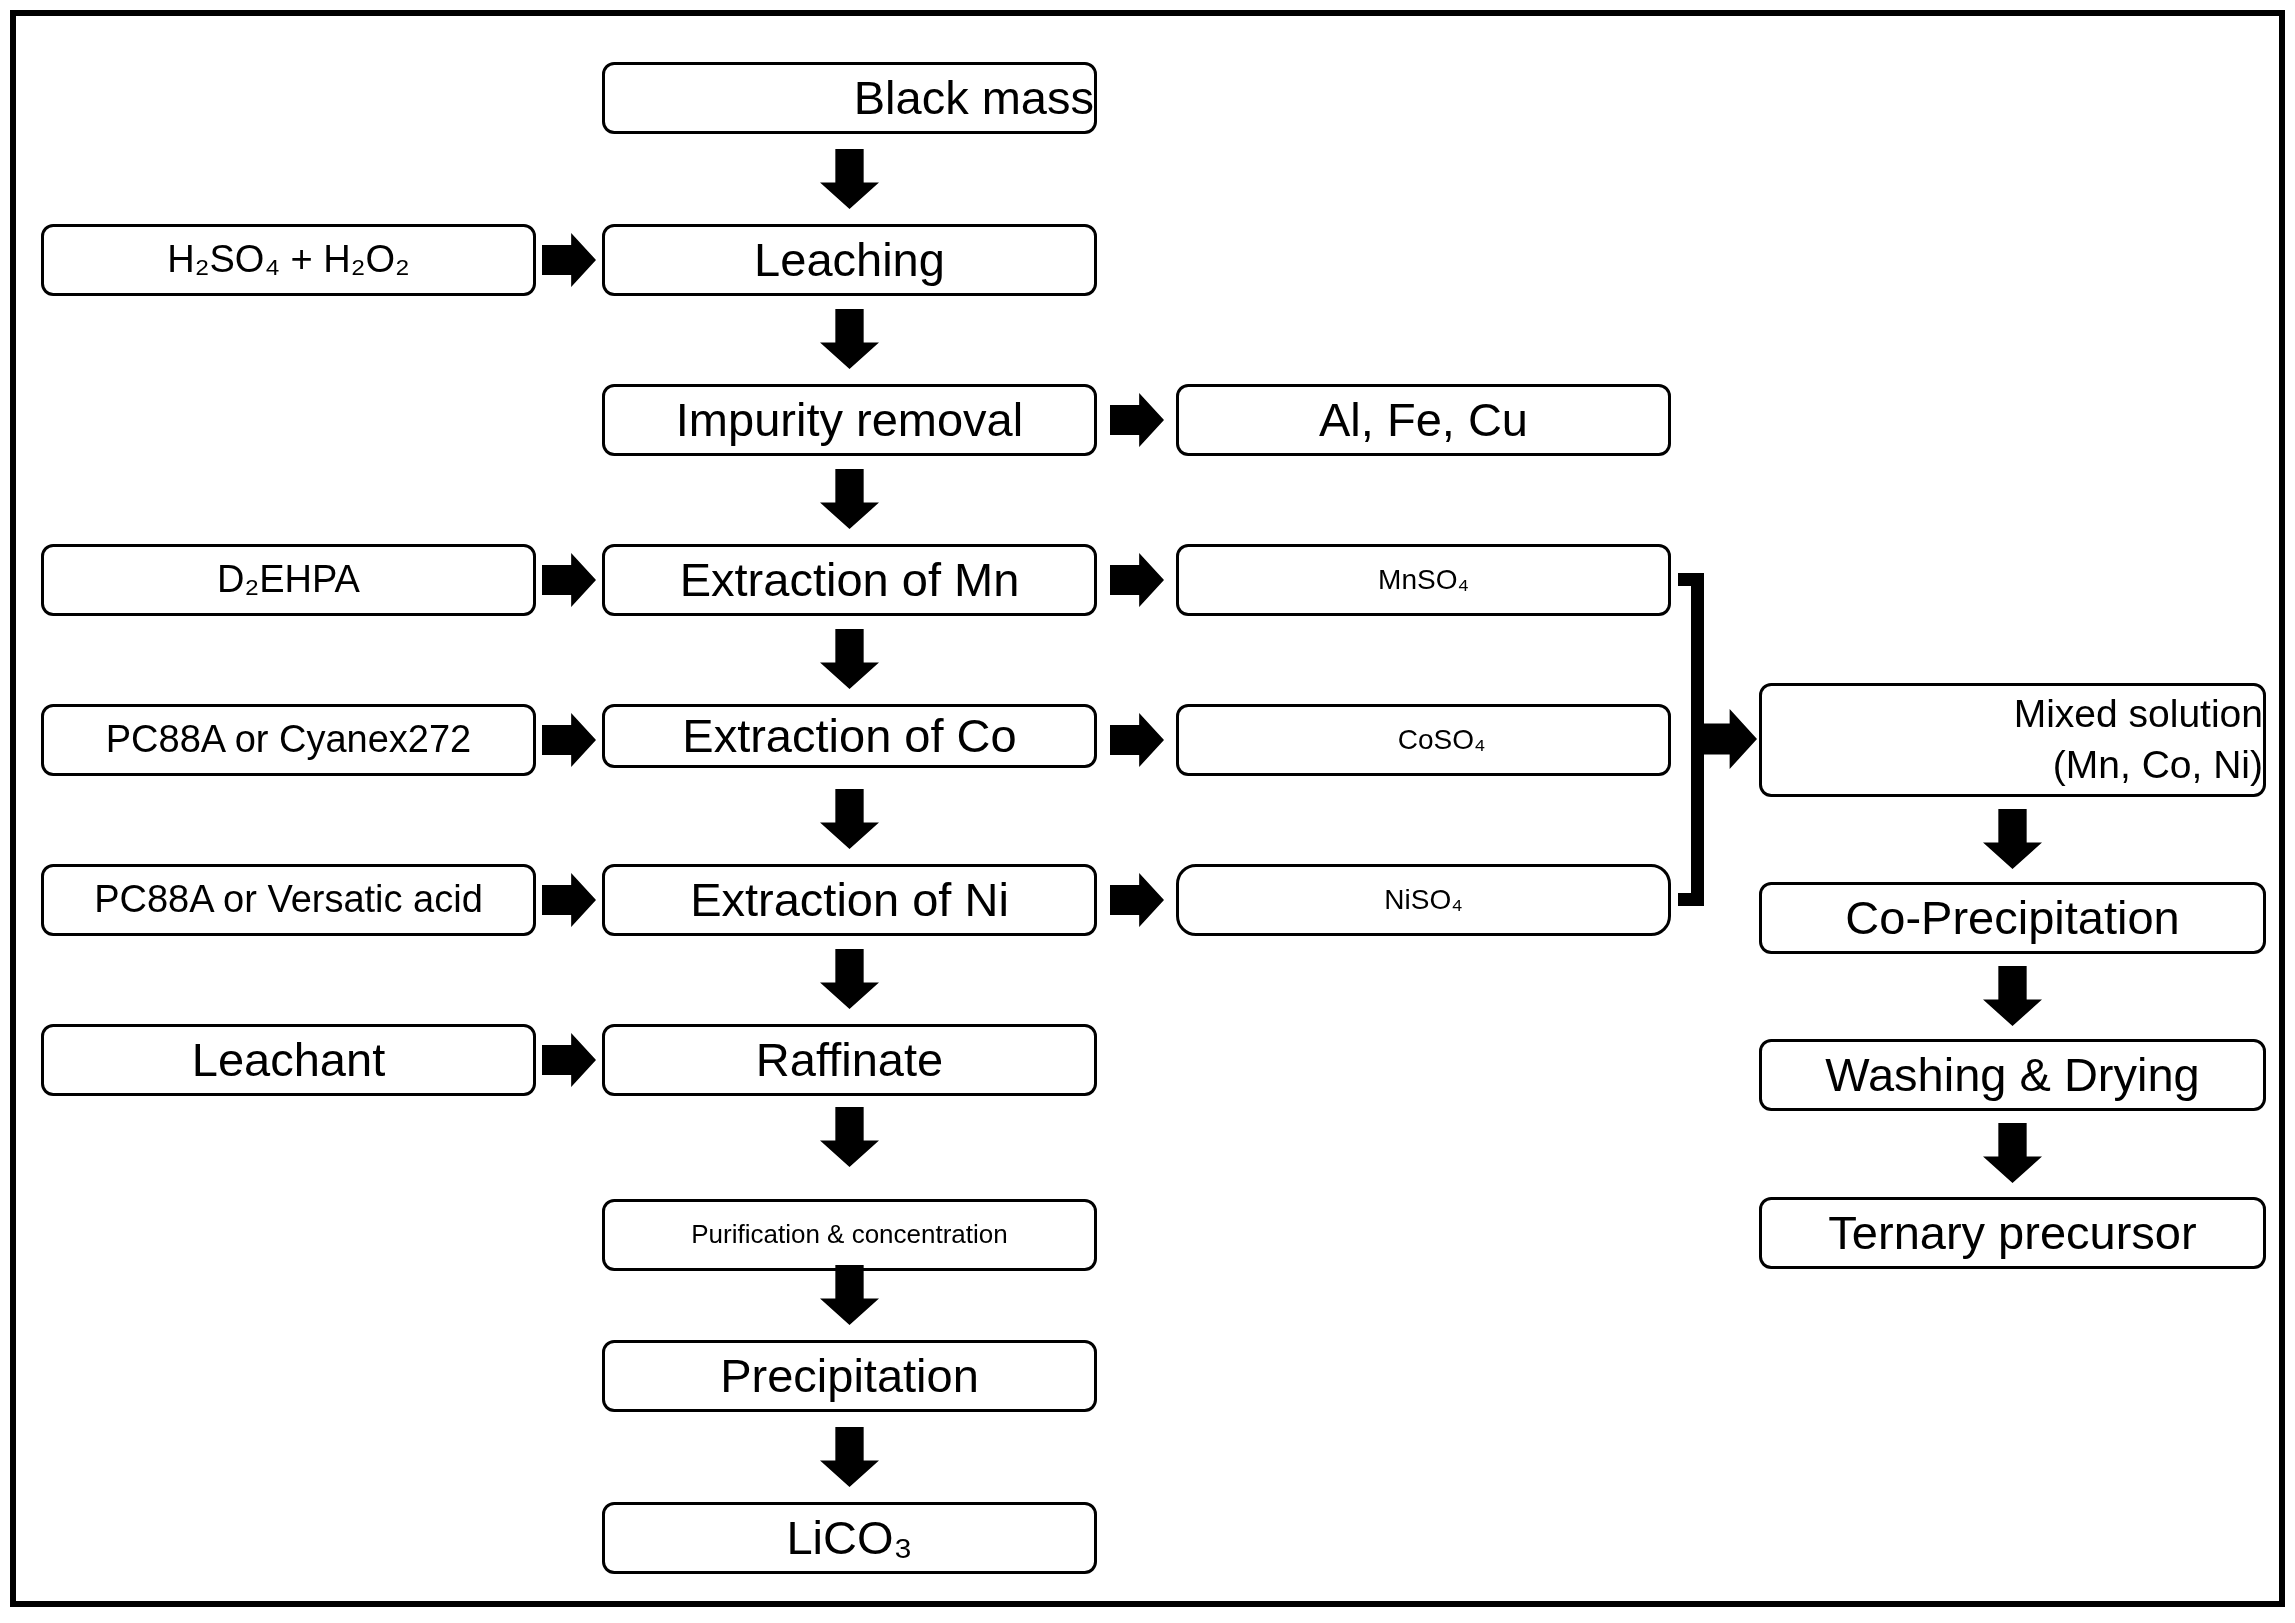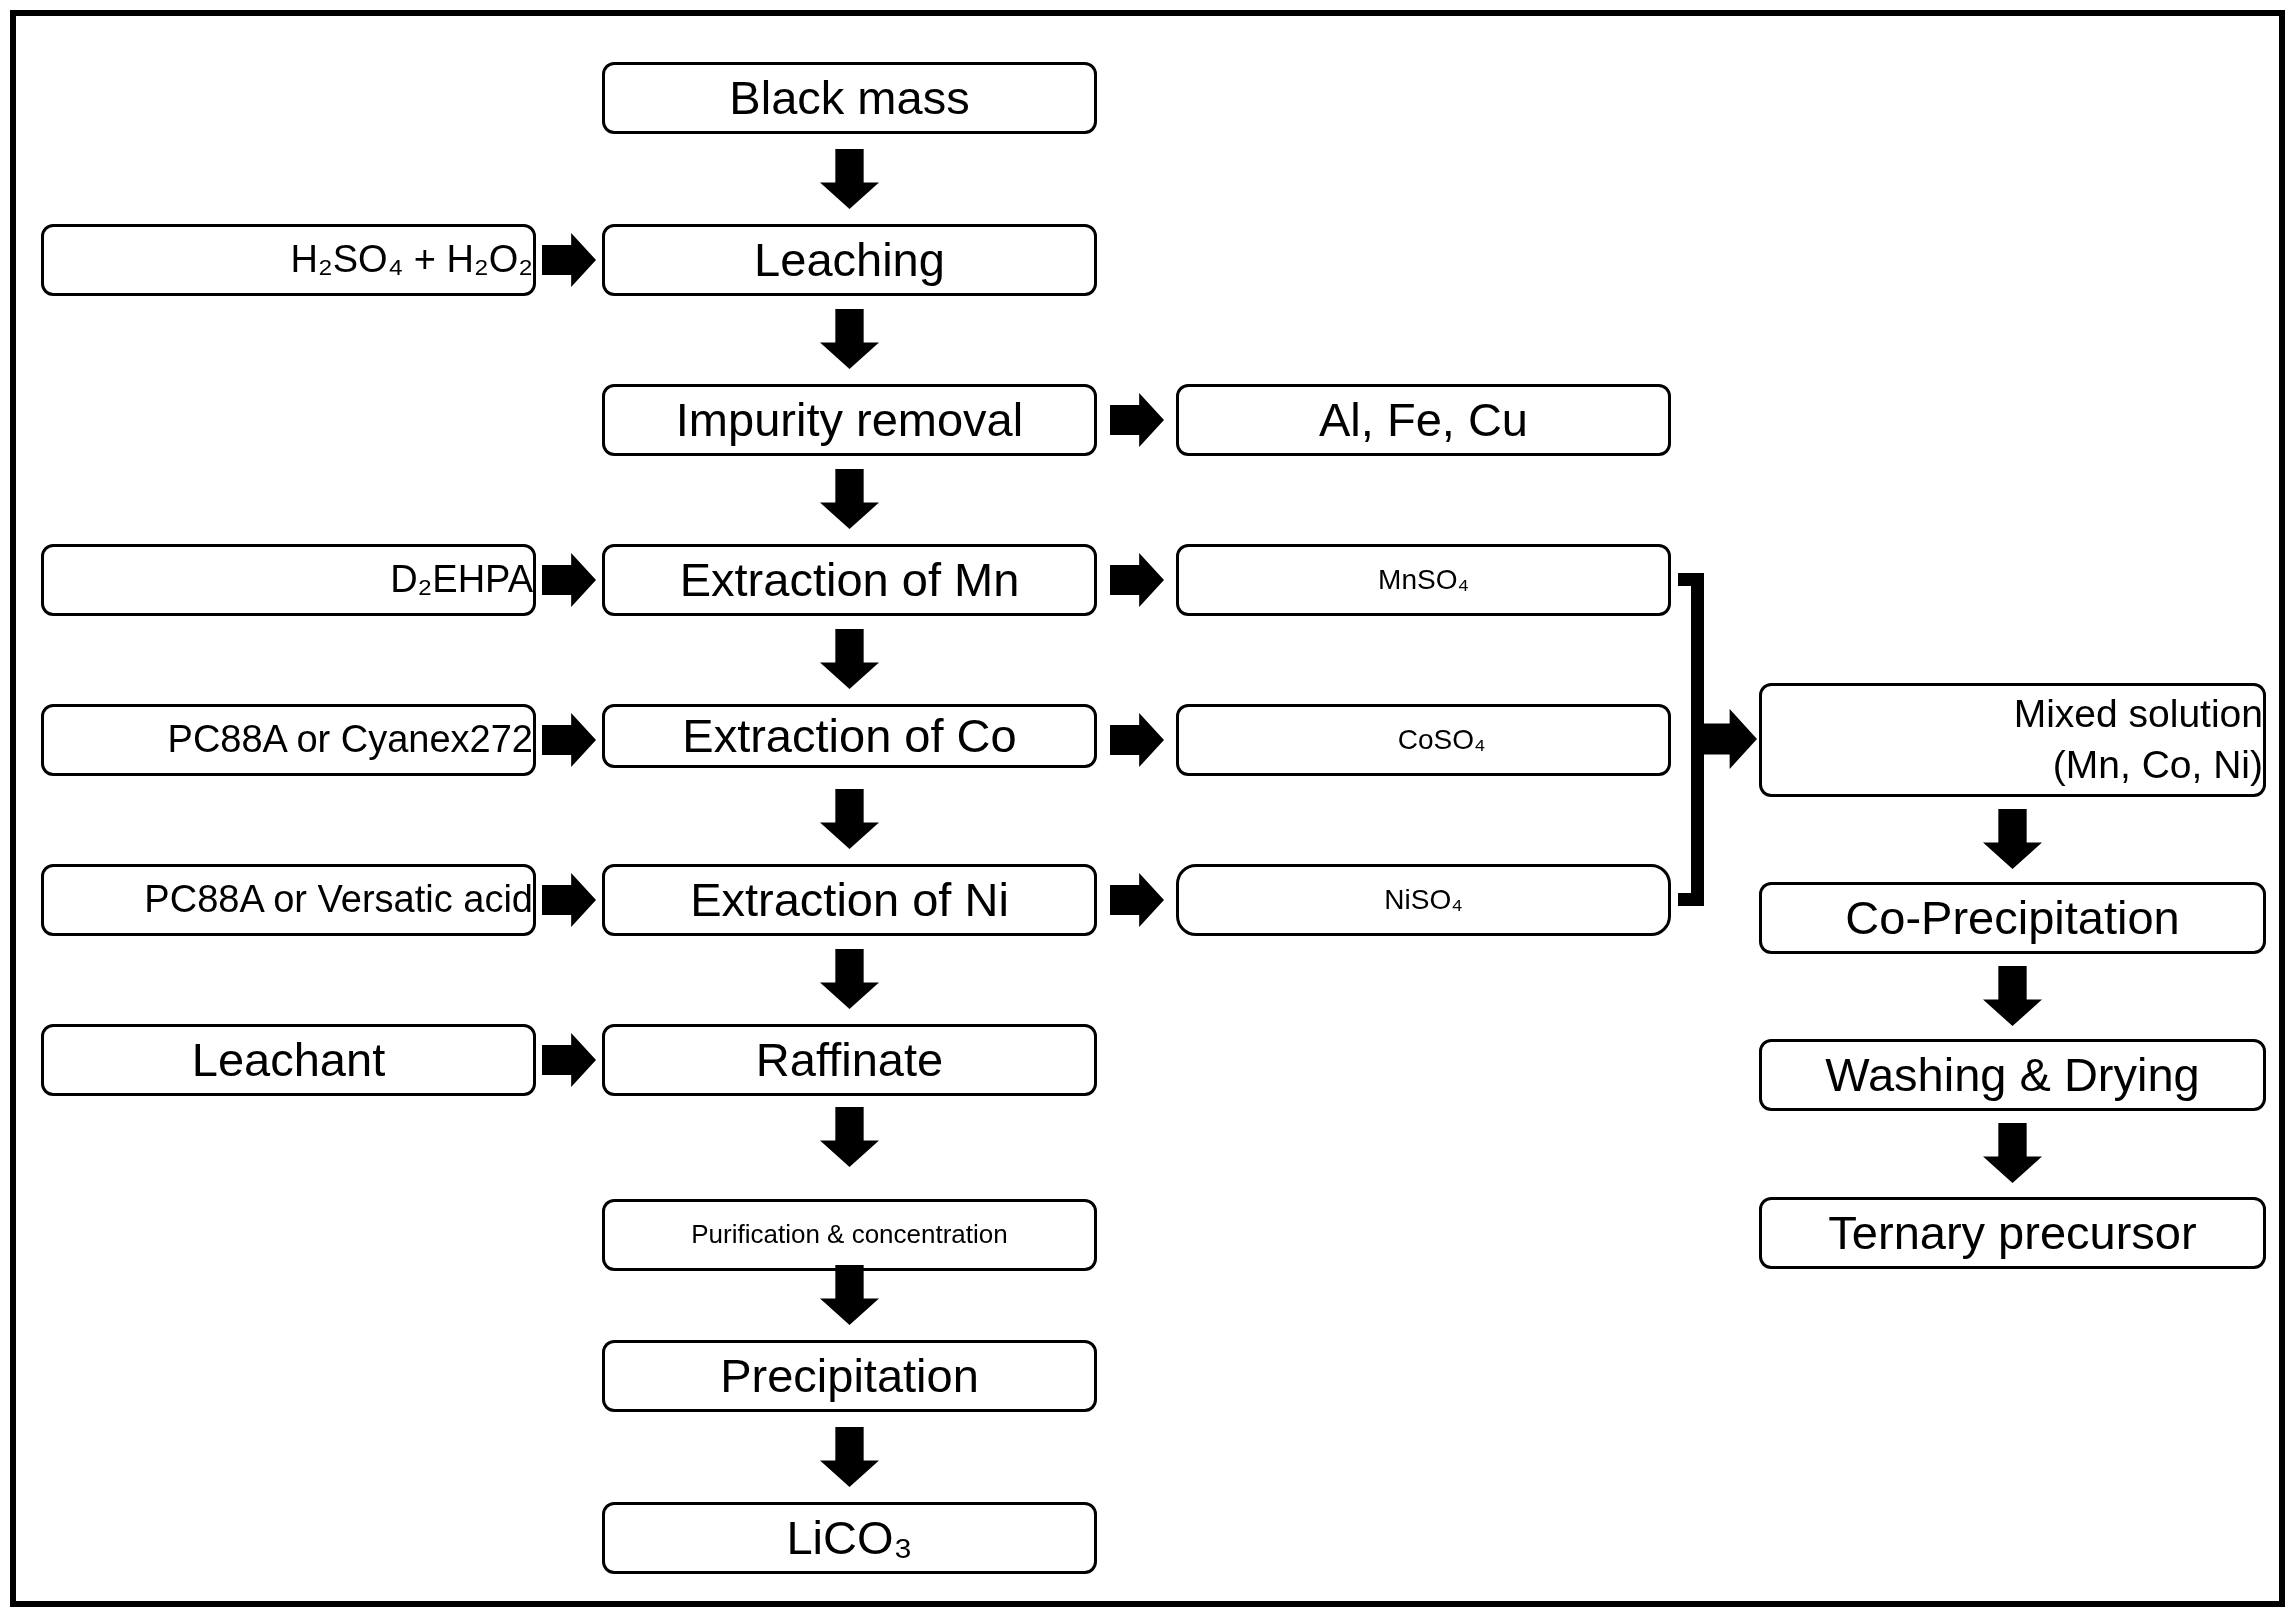--- a/index.html
+++ b/index.html
@@ -20,21 +20,21 @@
     background:#ffffff;
     border:3.3px solid #000;
     border-radius:12.2px;
     display:flex;flex-direction:column;align-items:center;justify-content:center;
     text-align:center;
     box-sizing:border-box;
     line-height:1.05;
   }
   .fz-main{font-size:47px;}
   .fz-out{font-size:28px;}
-  .fz-chem{font-size:38px;align-items:flex-end;}
+  .fz-chem{font-size:38px;}
   .fz-mixed{font-size:39px;line-height:1.3;align-items:flex-end;}
   .fz-small{font-size:26px;}
   .arr-down{
     position:absolute;width:59px;height:60px;background:#000;
     clip-path:polygon(26% 0,74% 0,74% 56%,100% 56%,50% 100%,0 56%,26% 56%);
   }
   .arr-right{
     position:absolute;width:54px;height:54px;background:#000;
     clip-path:polygon(0 22%,54% 22%,54% 0,100% 50%,54% 100%,54% 78%,0 78%);
   }
@@ -43,21 +43,21 @@
     clip-path:polygon(0 24%,52% 24%,52% 0,100% 50%,52% 100%,52% 76%,0 76%);
   }
   .bracket-part{position:absolute;background:#000;}
 </style>
 </head>
 <body>
 
 <div class="canvas">
   <div class="frame"></div>
 
-  <div class="box fz-main" style="left:602px;top:62px;width:495px;height:72px;">
+  <div class="box fz-main" style="left:602px;top:62px;width:495px;height:72px;align-items:flex-end;">
     <span>Black mass</span>
   </div>
   <div class="box fz-main" style="left:602px;top:224px;width:495px;height:72px;">
     <span>Leaching</span>
   </div>
   <div class="box fz-main" style="left:602px;top:384px;width:495px;height:72px;">
     <span>Impurity removal</span>
   </div>
   <div class="box fz-main" style="left:602px;top:544px;width:495px;height:72px;">
     <span>Extraction of Mn</span>

